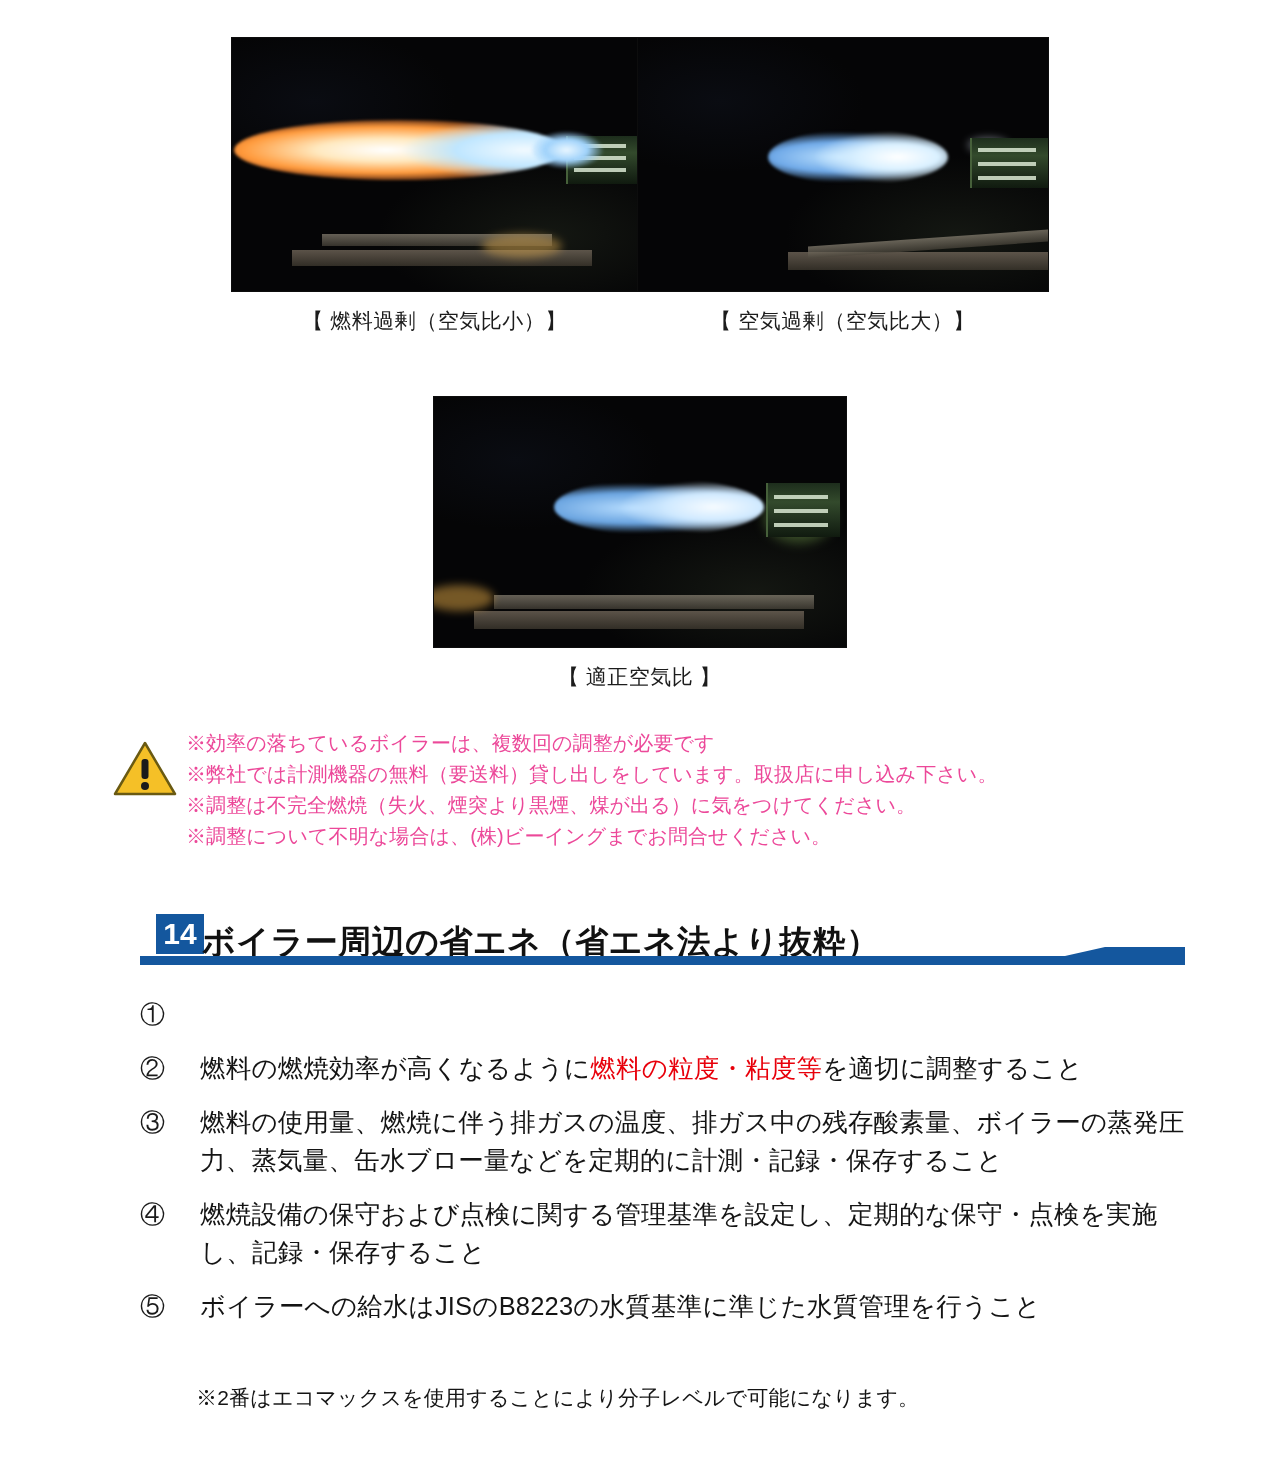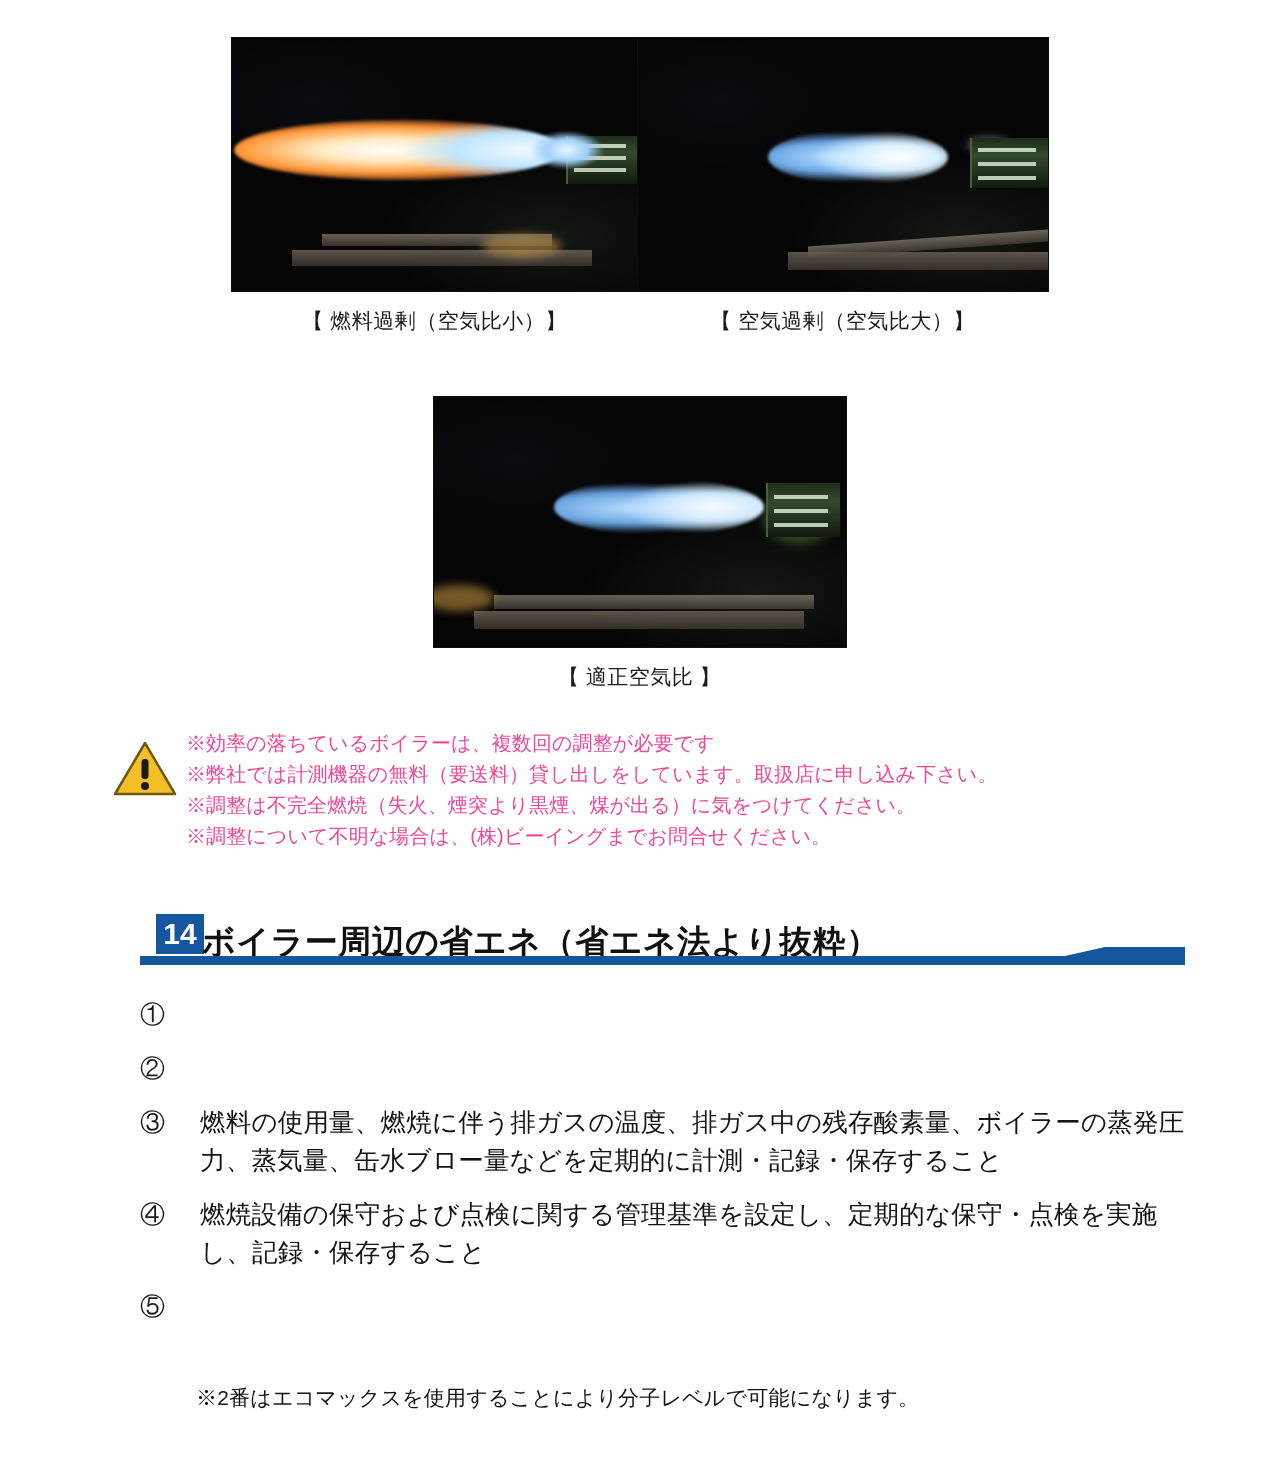--- a/index.html
+++ b/index.html
@@ -306,32 +306,34 @@
   <div class="head-rule"></div>
 </div>
 
 <div class="list">
   <div class="li">
     <div class="li-num">①</div>
   </div>
 
   <div class="li">
     <div class="li-num">②</div>
+    <div class="li-text"><span>燃料の燃焼効率が高くなるように</span><span class="hl">燃料の粒度・粘度等</span><span>を適切に調整すること</span></div>
   </div>
 
   <div class="li">
     <div class="li-num">③</div>
     <div class="li-text" style="max-width:985px;"><span>燃料の使用量、燃焼に伴う排ガスの温度、排ガス中の残存酸素量、ボイラーの蒸発圧力、蒸気量、缶水ブロー量などを定期的に計測・記録・保存すること</span></div>
   </div>
 
   <div class="li">
     <div class="li-num">④</div>
     <div class="li-text" style="max-width:985px;"><span>燃焼設備の保守および点検に関する管理基準を設定し、定期的な保守・点検を実施し、記録・保存すること</span></div>
   </div>
 
   <div class="li">
     <div class="li-num">⑤</div>
+    <div class="li-text"><span>ボイラーへの給水はJISのB8223の水質基準に準じた水質管理を行うこと</span></div>
   </div>
 </div>
 
 <div class="notes">
   <div>※2番はエコマックスを使用することにより分子レベルで可能になります。</div>
 </div>
 
 </body></html>

